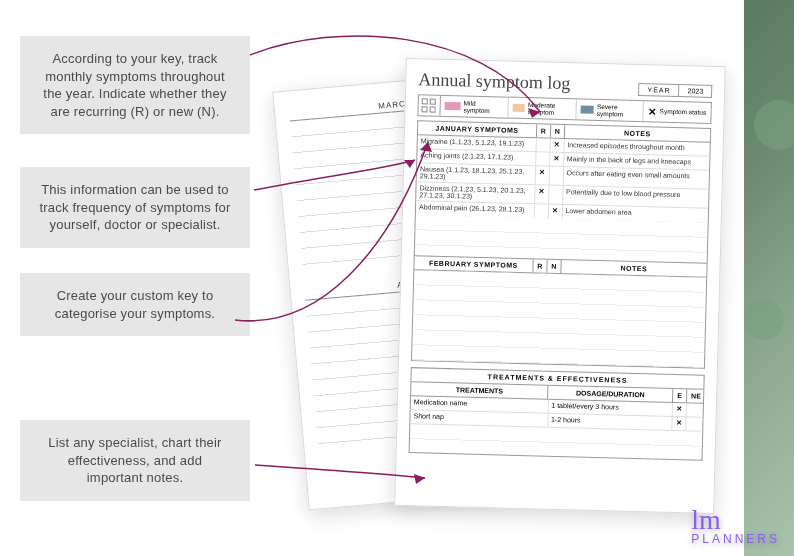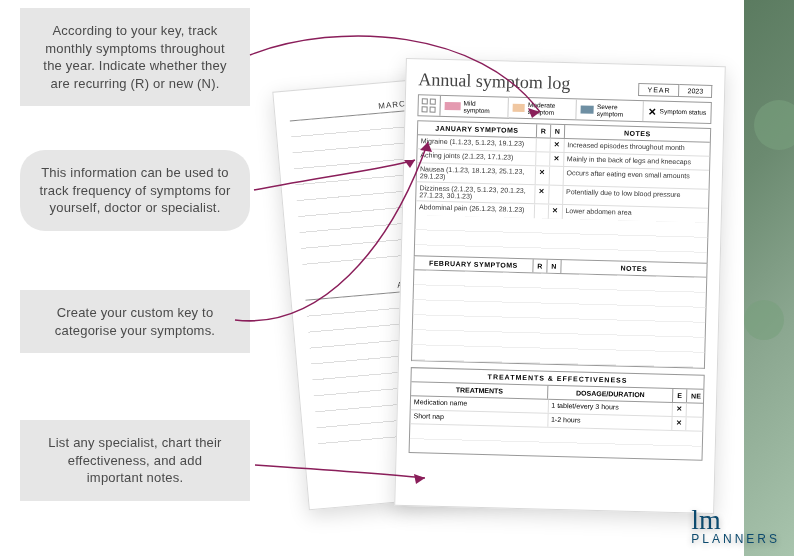--- a/index.html
+++ b/index.html
@@ -42,23 +42,23 @@
     width: 230px;
     padding: 14px 18px;
     background: #e6e6e6;
     color: #4a4a4a;
     font-size: 13px;
     line-height: 1.35;
     text-align: center;
     letter-spacing: .2px;
     z-index: 3;
   }
-  .co-1 { top: 8px; }
-  .co-2 { top: 150px; border-radius: 25px; }
-  .co-3 { top: 290px; }
+  .co-1 { top: 36px; }
+  .co-2 { top: 167px; }
+  .co-3 { top: 273px; }
   .co-4 { top: 420px; }
 
   
   .page {
     position: absolute;
     background: #fff;
     border: 1px solid #d9d9d9;
     box-shadow: 0 6px 20px rgba(0,0,0,0.15);
     z-index: 2;
   }
@@ -173,21 +173,21 @@
     position: absolute; left: 0; top: 0;
     width: 794px; height: 556px;
     z-index: 5; pointer-events: none;
   }
 
   .logo {
     position: absolute;
     right: 14px; bottom: 10px;
     font-family: "Brush Script MT", cursive;
     font-size: 28px;
-    color: #0c4a6e;
+    color: #8b5cf6;
     z-index: 6;
     text-shadow: 0 2px 6px rgba(0,0,0,.3);
   }
   .logo .sub { font-family: Arial,sans-serif; font-size: 12px; letter-spacing: 3px; display:block; margin-top:-4px; }
 </style>
 </head>
 <body>
 
 <div class="plant-bg"></div>
 <div class="surface"></div>

